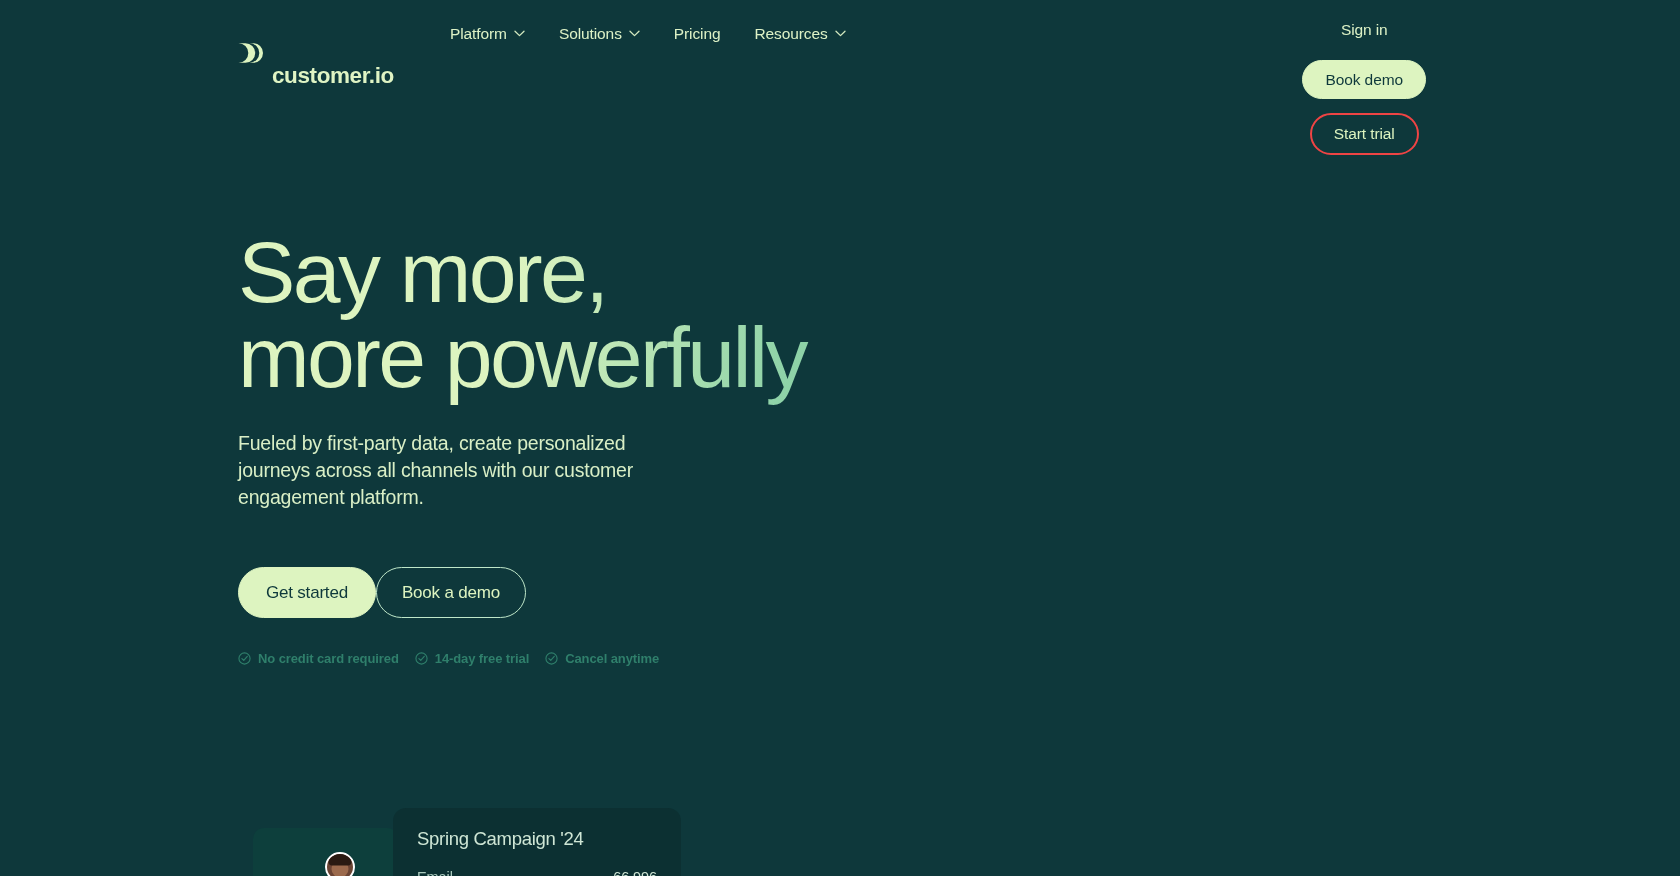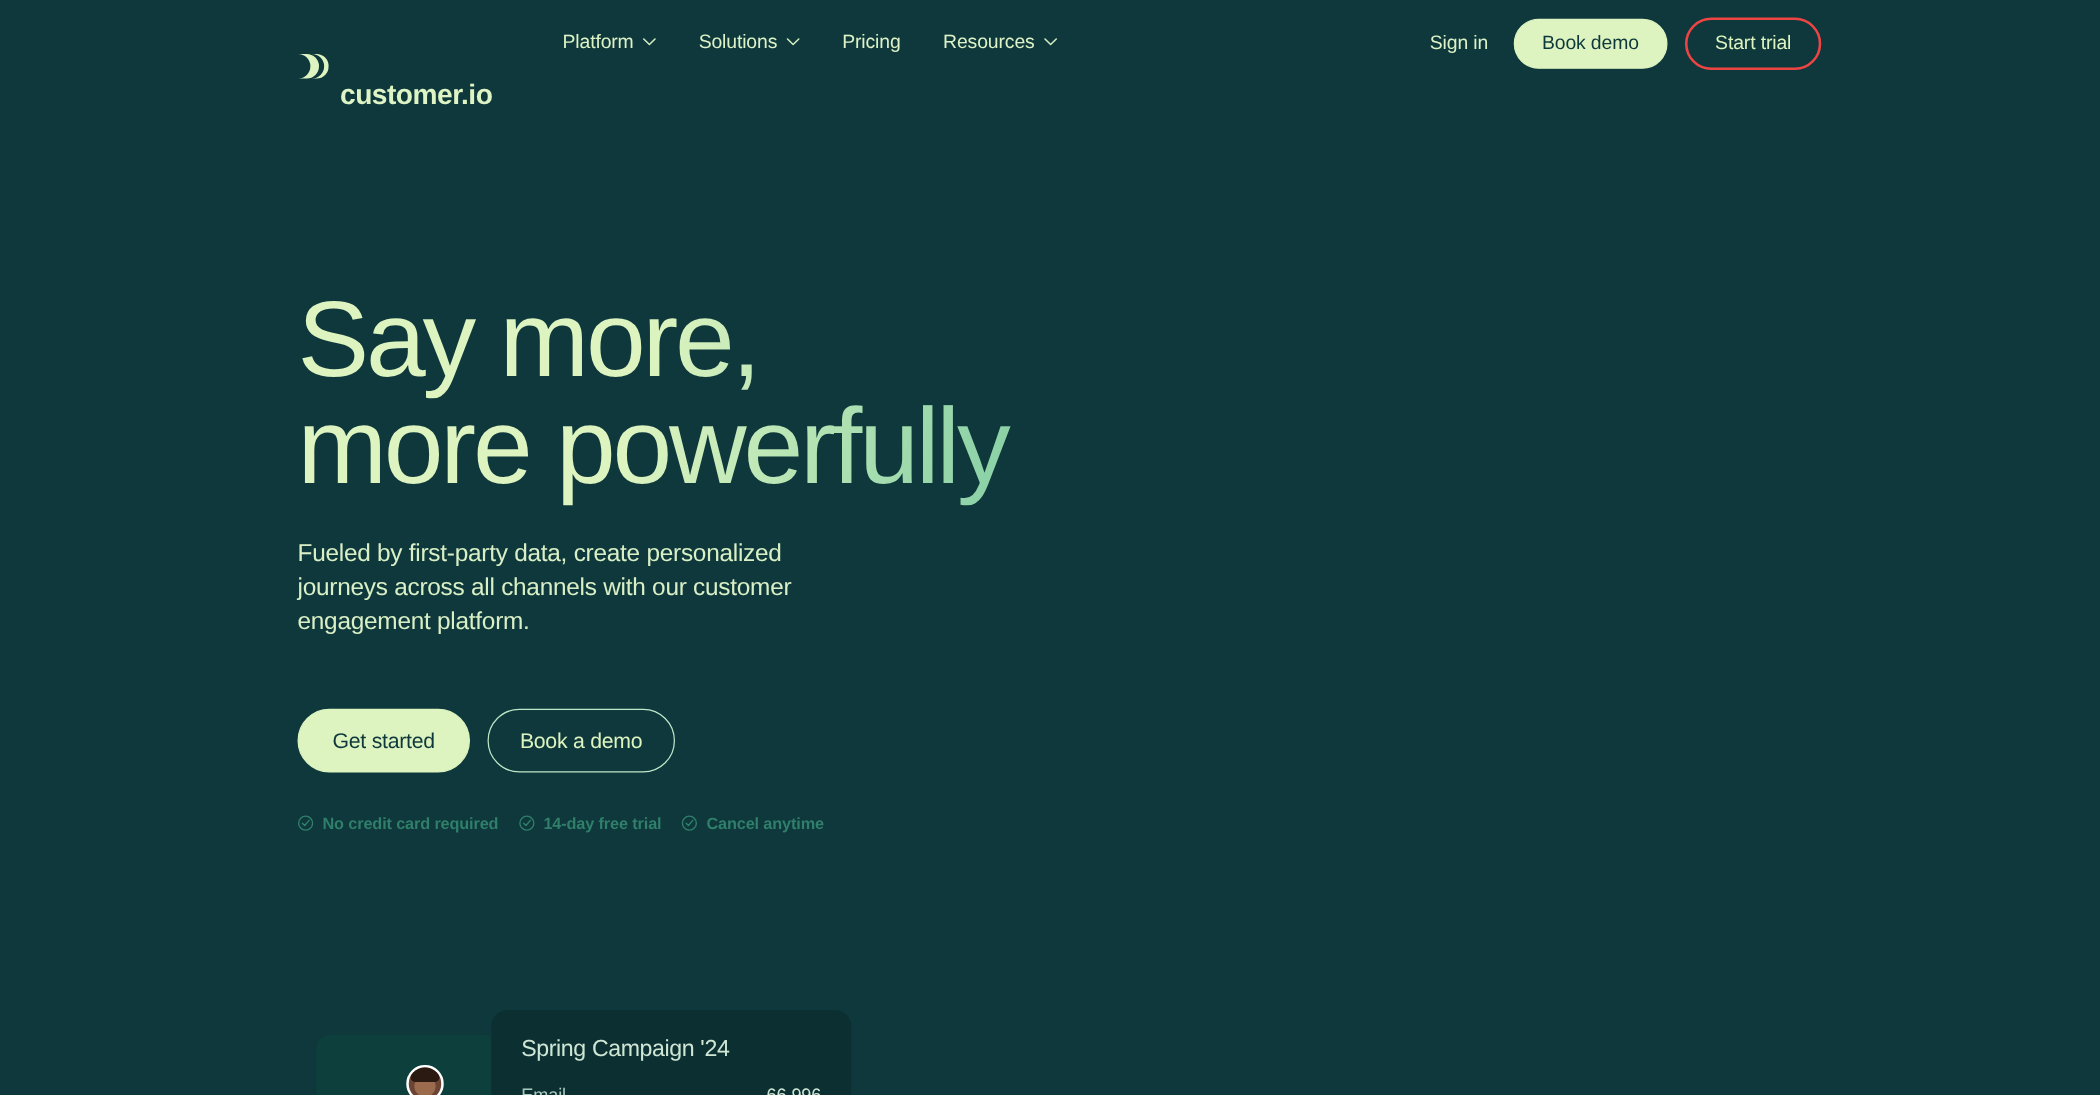--- a/index.html
+++ b/index.html
@@ -36,22 +36,22 @@
   .nav-item {
     display:flex; align-items:center; gap:7px;
     color:#ddf2c6; font-size:15.5px; line-height:1;
     padding:6px 17px; cursor:pointer; white-space:nowrap;
     letter-spacing:-0.1px;
   }
   .nav-item:first-child { padding-left:0; }
   .chev { display:block; width:11px; height:7px; opacity:.95; }
 
   .header-right {
-    position:absolute; right:223px; top:14px;
-    display:flex; align-items:center; gap:14px;
+    position:absolute; right:254px; top:14px;
+    display:flex; align-items:center; gap:14px;flex-direction:column;
   }
   .signin {
     color:#ddf2c6; font-size:15.5px; line-height:1;
     padding:8px 6px; cursor:pointer; letter-spacing:-0.1px;
   }
   .btn {
     display:inline-flex; align-items:center; justify-content:center;
     border-radius:999px; font-size:15.5px; line-height:1;
     cursor:pointer; white-space:nowrap; letter-spacing:-0.1px;
     font-weight:500;
@@ -75,21 +75,21 @@
     color:transparent; -webkit-text-fill-color:transparent;
     padding-bottom:6px;
     margin-top:44px;
   }
   .subhead {
     margin-top:24px;
     color:#d9efc6; font-size:19.5px; line-height:1.38;
     letter-spacing:-0.2px; max-width:430px;
   }
   .cta-row {
-    margin-top:56px; display:flex; align-items:center; gap:14px;
+    margin-top:56px; display:flex; align-items:center; gap:0;
   }
   .cta {
     display:inline-flex; align-items:center; justify-content:center;
     border-radius:999px; font-size:17px; line-height:1; cursor:pointer;
     letter-spacing:-0.2px; font-weight:400;
   }
   .cta-primary {
     background:#ddf4c0; color:#0e383b; padding:16px 27px;
     border:1px solid #ddf4c0;
   }

